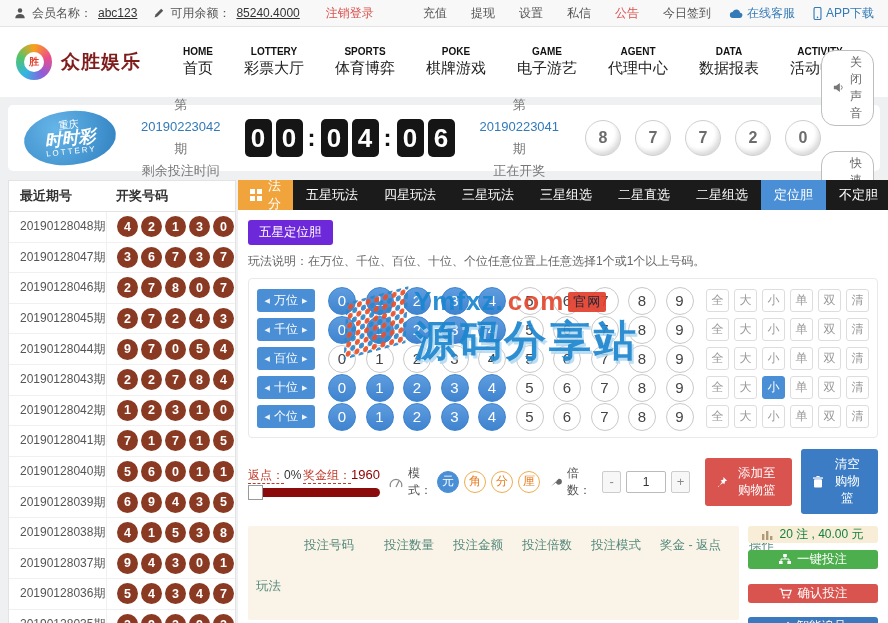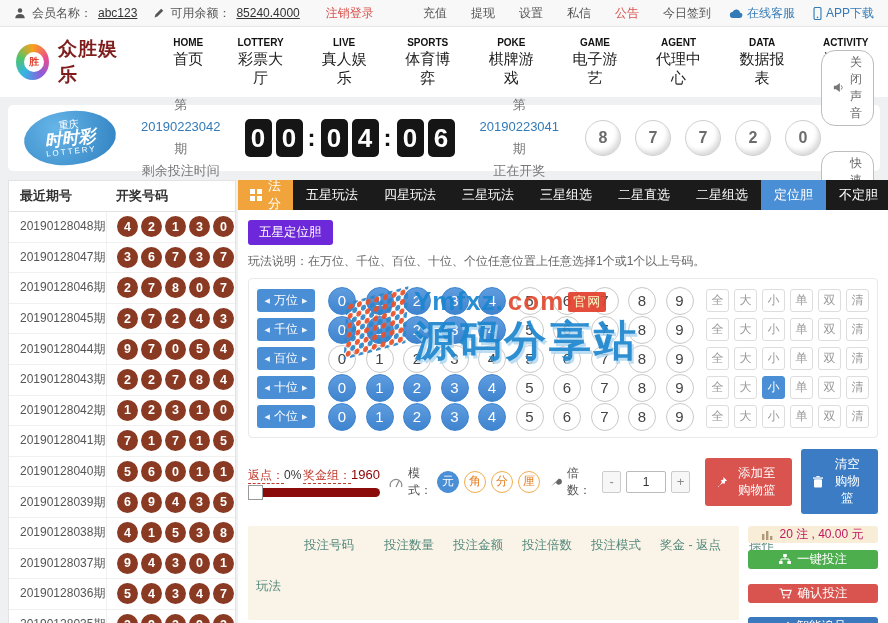--- a/index.html
+++ b/index.html
@@ -127,38 +127,38 @@
   .bottom{flex:1;display:flex;gap:9px;padding:8px 10px 5px;align-items:stretch;min-height:0;}
   .basket{flex:1;background:#faf4e8;border-radius:2px;min-width:0;}
   .basket-header{display:flex;padding:11px 8px;font-size:12.5px;color:#55887c;}
   .bh{flex:none;width:69px;}
   .bh:nth-child(1){width:48px;margin-top:41px;}
   .bh:nth-child(2){width:80px;}
   .bh:nth-child(7){width:89px;}
   .bh:nth-child(8){width:auto;}
   .summary{width:130px;flex:none;display:flex;flex-direction:column;}
   .count-badge{background:#f8eed8;border-radius:3px;height:25px;display:flex;align-items:center;
-    justify-content:center;gap:6px;color:#be185d;font-size:12px;}
+    justify-content:center;gap:6px;color:#15803d;font-size:12px;}
   .count-badge .icon{color:#b09a7a;}
   .btn-quick{background:#4cae4c;height:27px;margin-top:7px;}
   .btn-confirm{background:#d9534f;height:27px;margin-top:15px;}
   .btn-smart{background:#3a79bd;height:27px;margin-top:14px;}
 
   
   .watermark{position:absolute;left:106px;top:76px;display:flex;gap:6px;opacity:.93;
     pointer-events:none;z-index:5;}
   .wm-dots{width:64px;height:54px;margin-top:10px;
     background-image:radial-gradient(circle,#e8502a 2.4px,rgba(0,0,0,0) 3px),
                      radial-gradient(circle,#2e86c8 2.4px,rgba(0,0,0,0) 3px);
     background-size:9px 9px,9px 9px;background-position:0 0,4.5px 4.5px;
     transform:rotate(-15deg) skewX(-18deg);}
   .wm-line1{display:flex;align-items:center;gap:4px;font-weight:bold;font-size:26px;letter-spacing:1px;}
   .wm-blue{color:#1a86d0;}
   .wm-red{color:#e2492f;}
-  .wm-badge{background:#e2402e;color:#fef9c3;font-size:13px;font-weight:normal;padding:1px 5px;border-radius:2px;}
+  .wm-badge{background:#e2402e;color:#0f172a;font-size:13px;font-weight:normal;padding:1px 5px;border-radius:2px;}
   .wm-title{font-size:42px;font-weight:bold;color:#1e87cf;letter-spacing:3px;margin-top:-4px;
     text-shadow:2px 3px 0 rgba(176,215,240,.9);}
   svg{display:block;}
 </style>
 </head>
 <body>
 
 <div class="page">
 
   <div class="topbar">
@@ -217,24 +217,20 @@
       <div class="brand">众胜娱乐</div>
     </div>
     <div class="nav" id="nav">
         <div class="nav-item">
           <div class="nav-en">HOME</div>
           <div class="nav-cn">首页</div>
         </div>
         <div class="nav-item">
           <div class="nav-en">LOTTERY</div>
           <div class="nav-cn">彩票大厅</div>
-        </div>
-        <div class="nav-item">
-          <div class="nav-en">LIVE</div>
-          <div class="nav-cn">真人娱乐</div>
         </div>
         <div class="nav-item">
           <div class="nav-en">SPORTS</div>
           <div class="nav-cn">体育博弈</div>
         </div>
         <div class="nav-item">
           <div class="nav-en">POKE</div>
           <div class="nav-cn">棋牌游戏</div>
         </div>
         <div class="nav-item">

